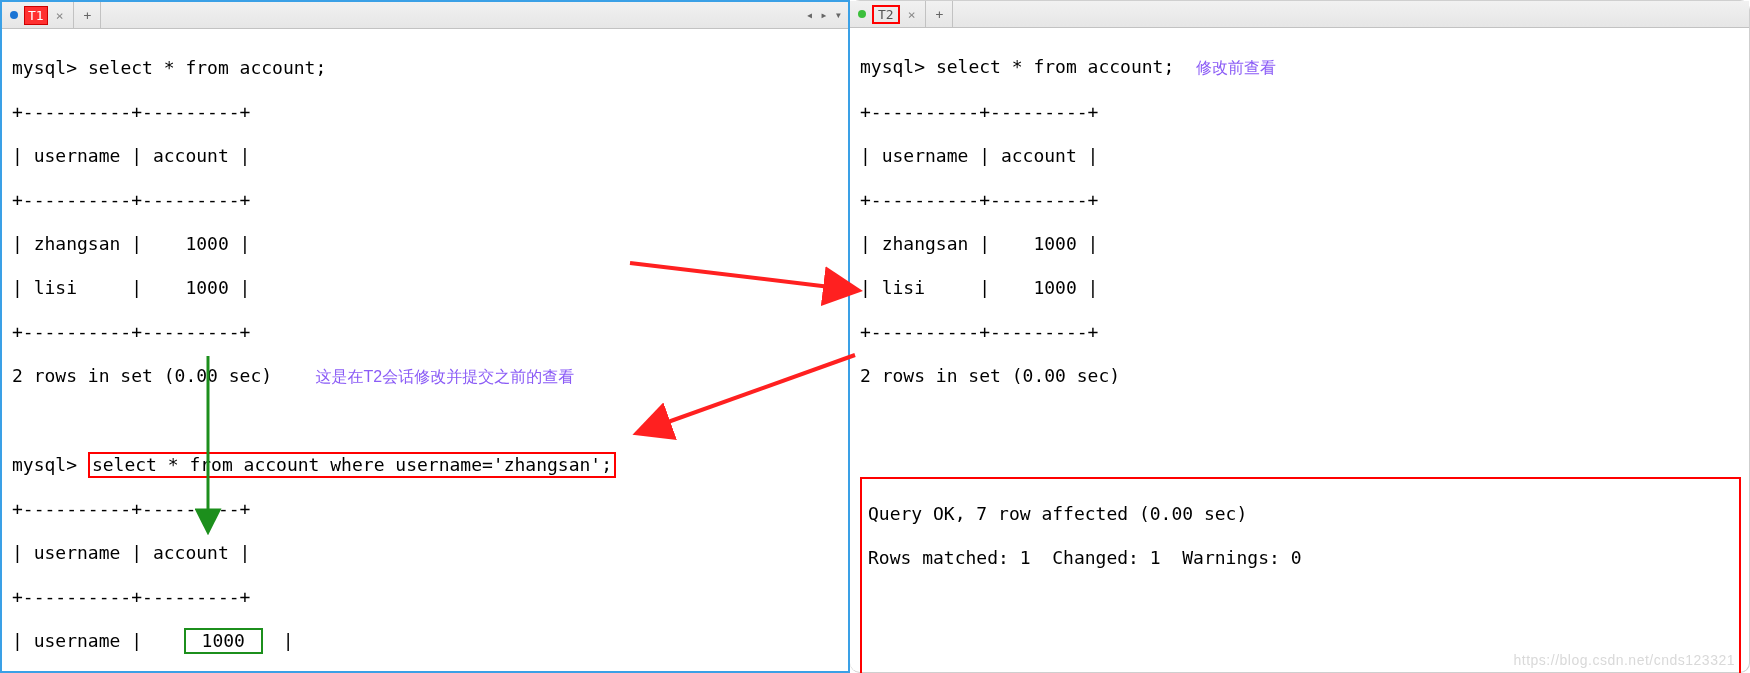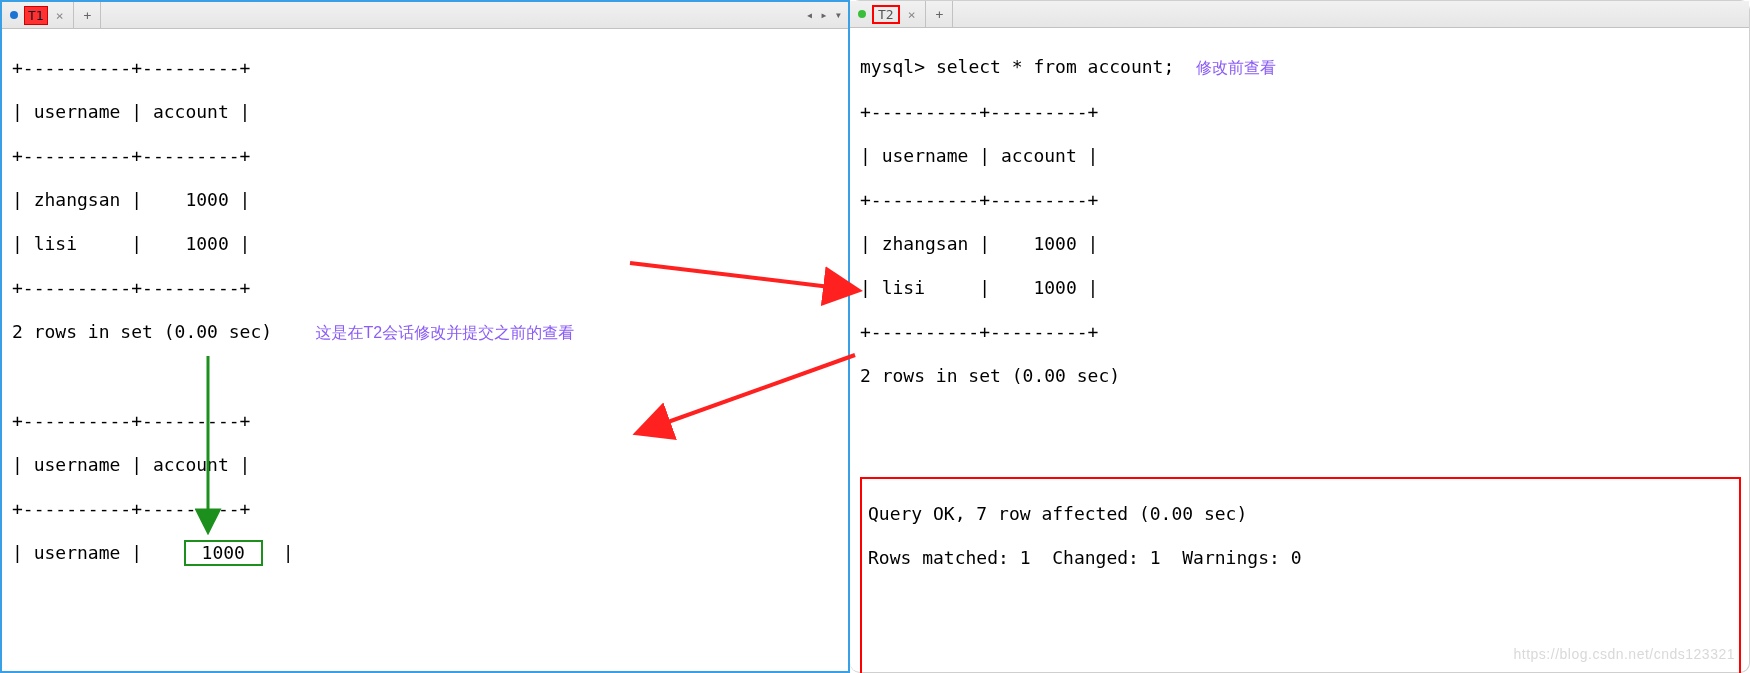--- a/index.html
+++ b/index.html
@@ -56,21 +56,21 @@
     width: 8px; height: 8px; border-radius: 50%;
   }
   .dot-blue { background: #1b74d4; }
   .dot-green { background: #3bbf3b; }
   .tab .lbl {
     padding: 1px 3px;
     color: #444;
   }
   .tab-t1 .lbl {
     background: #ff3030;
-    color: #0f172a;
+    color: #ffffff;
     border: 1px solid #cc0000;
   }
   .tab-t2 .lbl {
     border: 2px solid #ff0000;
     color: #555;
     padding: 0 4px;
   }
   .tab .x {
     color: #888;
     padding: 0 2px;
@@ -125,21 +125,21 @@
     margin: -2px 9px;
   }
   .ann-red {
     color: #8b5cf6;
     font-family: "Microsoft YaHei","PingFang SC","Hiragino Sans GB",sans-serif;
     font-size: 16px;
   }
   .watermark {
     position: absolute;
     right: 14px;
-    bottom: 8px;
+    bottom: 2px;
     color: #d9d9d9;
     font-size: 14px;
     font-family: Arial, sans-serif;
     letter-spacing: .5px;
   }
   
   svg.overlay {
     position: absolute;
     left: 0; top: 0;
     width: 1750px;
@@ -157,28 +157,30 @@
       <div class="tab tab-t1">
         <span class="dot dot-blue"></span>
         <span class="lbl">T1</span>
         <span class="x">×</span>
       </div>
       <div class="tab-add">+</div>
       <div class="tabbar-right-ctrls">◂   ▸  ▾</div>
     </div>
 
     <div class="term">
+<div class="line"><span>mysql&gt;</span> <span>select * from account;</span></div>
 <div class="line">+----------+---------+</div>
 <div class="line">| username | account |</div>
 <div class="line">+----------+---------+</div>
 <div class="line">| zhangsan |    1000 |</div>
 <div class="line">| lisi     |    1000 |</div>
 <div class="line">+----------+---------+</div>
 <div class="line"><span>2 rows in set (0.00 sec)</span>    <span class="ann-red">这是在T2会话修改并提交之前的查看</span></div>
 <div class="line"> </div>
+<div class="line"><span>mysql&gt;</span> <span class="box-red"><span>select * from account where username='zhangsan';</span></span></div>
 <div class="line">+----------+---------+</div>
 <div class="line">| username | account |</div>
 <div class="line">+----------+---------+</div>
 <div class="line"><span>| username |   </span><span class="box-green"><span>1000</span></span><span> |</span></div>
 
 
 
 
 
 

